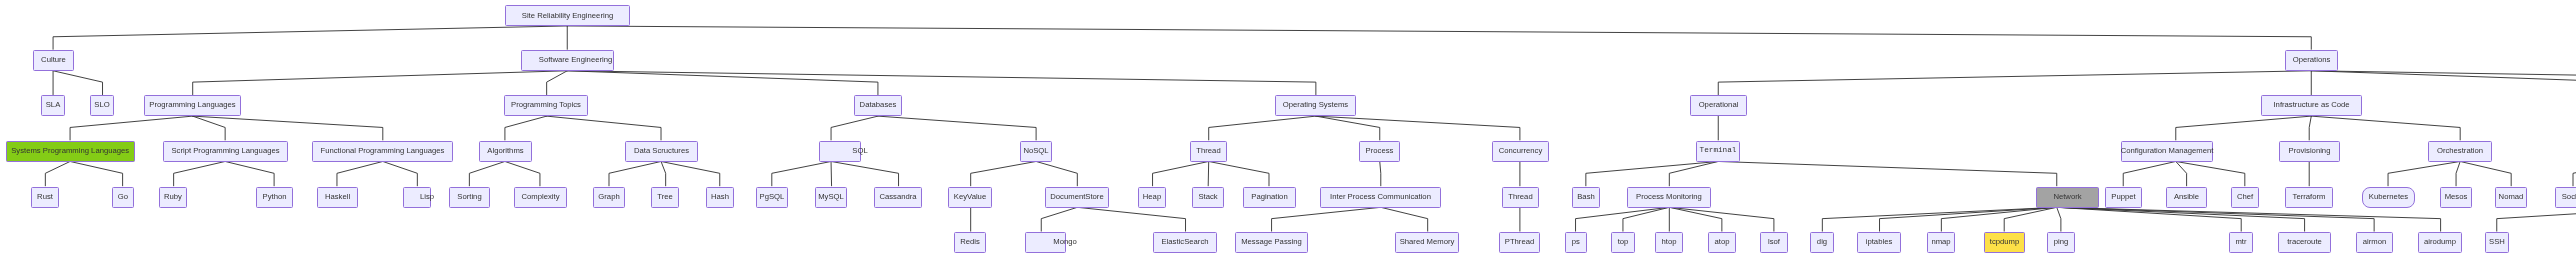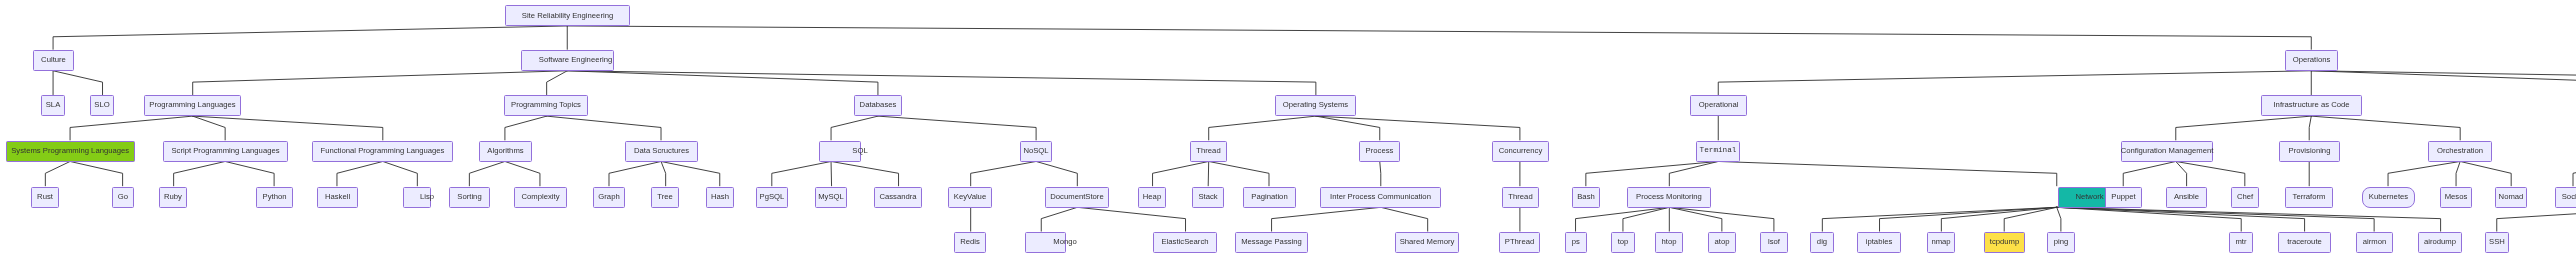--- a/index.html
+++ b/index.html
@@ -296,21 +296,21 @@
       </div>
       <div class="node" style="left: 1502px; top: 187px; width: 37px; background: rgb(236, 236, 255); border-color: rgb(147, 112, 219); color: rgb(51, 51, 51);">
         <span>Thread</span>
       </div>
       <div class="node" style="left: 1572px; top: 187px; width: 28px; background: rgb(236, 236, 255); border-color: rgb(147, 112, 219); color: rgb(51, 51, 51);">
         <span>Bash</span>
       </div>
       <div class="node" style="left: 1627px; top: 187px; width: 84px; background: rgb(236, 236, 255); border-color: rgb(147, 112, 219); color: rgb(51, 51, 51);">
         <span>Process Monitoring</span>
       </div>
-      <div class="node" style="left: 2036px; top: 187px; width: 63px; background: #14b8a6; border-color: rgb(147, 112, 219); color: rgb(51, 51, 51); margin-left: 22px;">
+      <div class="node" style="left: 2036px; top: 187px; width: 63px; background: #a3a3a3; border-color: rgb(147, 112, 219); color: rgb(51, 51, 51);">
         <span>Network</span>
       </div>
       <div class="node" style="left: 2105px; top: 187px; width: 37px; background: rgb(236, 236, 255); border-color: rgb(147, 112, 219); color: rgb(51, 51, 51);">
         <span>Puppet</span>
       </div>
       <div class="node" style="left: 2166px; top: 187px; width: 41px; background: rgb(236, 236, 255); border-color: rgb(147, 112, 219); color: rgb(51, 51, 51);">
         <span>Ansible</span>
       </div>
       <div class="node" style="left: 2231px; top: 187px; width: 28px; background: rgb(236, 236, 255); border-color: rgb(147, 112, 219); color: rgb(51, 51, 51);">
         <span>Chef</span>

